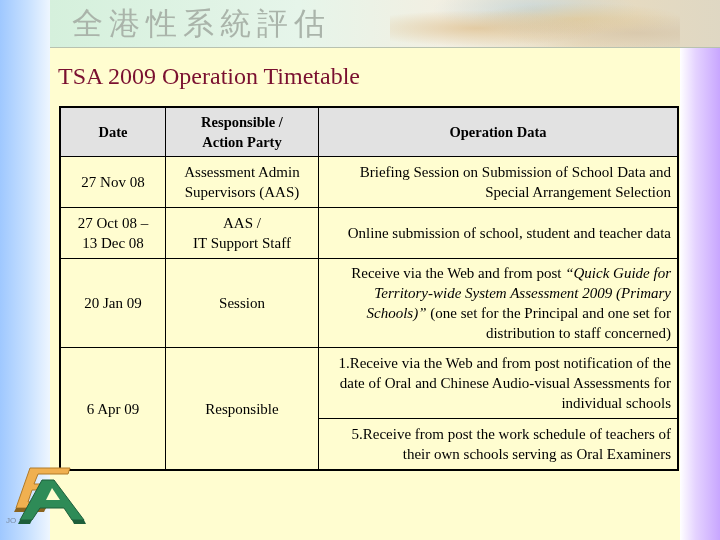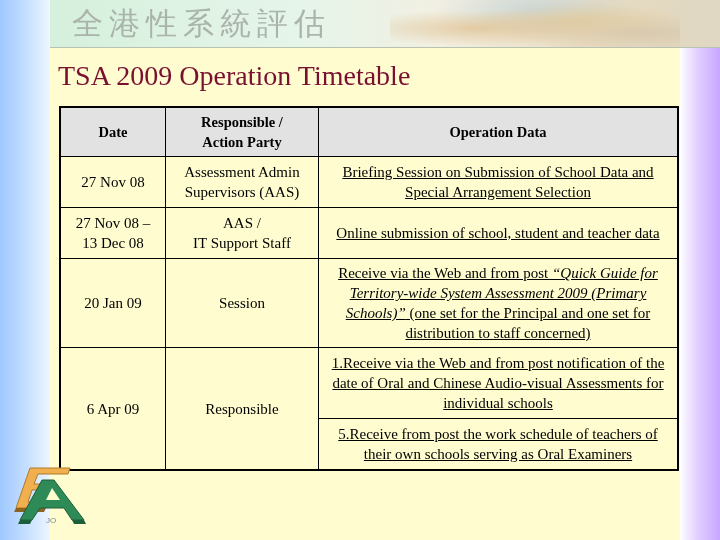--- a/index.html
+++ b/index.html
@@ -30,54 +30,53 @@
   .banner-map {
     position: absolute; left: 340px; top: 0; width: 290px; height: 47px;
     background:
       radial-gradient(ellipse at 30% 60%, rgba(222,190,140,0.7) 0%, rgba(222,190,140,0) 45%),
       radial-gradient(ellipse at 65% 40%, rgba(225,200,150,0.7) 0%, rgba(225,200,150,0) 40%),
       radial-gradient(ellipse at 85% 70%, rgba(210,190,160,0.6) 0%, rgba(210,190,160,0) 40%),
       radial-gradient(ellipse at 50% 20%, rgba(170,205,230,0.5) 0%, rgba(170,205,230,0) 50%);
   }
   .page-title {
     position: absolute; left: 58px; top: 55px;
-    font-size: 28px; color: #7a1030; margin: 0; font-weight: normal;
+    font-size: 24px; color: #7a1030; margin: 0; font-weight: normal;
     line-height: 42px;
   }
   table.timetable {
     position: absolute; left: 59px; top: 106px;
     width: 620px; border-collapse: collapse;
     border: 2px solid #000;
     font-size: 15px; color: #000000;
   }
   .timetable th, .timetable td {
     border: 1px solid #000; padding: 2px 6px; vertical-align: middle;
     line-height: 20px;
   }
   .timetable th {
     background: #e2e2e2; font-weight: bold; font-size: 14.5px; text-align: center;
     height: 44px;
   }
   .timetable td.c { text-align: center; }
-  .timetable td.l { text-align: center; text-decoration: underline; }
+  .timetable td.l { text-align: right; }
   .col-date { width: 92px; }
   .col-party { width: 140px; }
   tr.r1 td { height: 46px; }
   tr.r2 td { height: 46px; }
   tr.r3 td { height: 84px; }
   tr.r4a td { height: 66px; }
   tr.r4b td { height: 46px; }
   .ital { font-style: italic; }
   .logo {
     position: absolute; left: 2px; top: 466px; width: 90px; height: 62px;
   }
   .logo-jo {
     position: absolute; left: 6px; top: 516px; font-size: 8px; color: #7a8aa0;
     font-family: "Liberation Sans", sans-serif;
-    margin-left: 40px;
   }
 </style>
 </head>
 <body>
 
 <div class="left-band"></div>
 <div class="right-band"></div>
 
 <div class="banner">
   <span class="banner-title">全港性系統評估</span>
@@ -101,21 +100,21 @@
     <tr class="r1">
       <td class="c">27 Nov 08</td>
       <td class="c">
         <span>Assessment Admin</span><br>
         <span>Supervisors (AAS)</span>
       </td>
       <td class="l">Briefing Session on Submission of School Data and Special Arrangement Selection</td>
     </tr>
     <tr class="r2">
       <td class="c">
-        <span>27 Nov 08 –</span><br>
+        <span>27 Oct 08 –</span><br>
         <span>13 Dec 08</span>
       </td>
       <td class="c">
         <span>AAS /</span><br>
         <span>IT Support Staff</span>
       </td>
       <td class="l">Online submission of school, student and teacher data</td>
     </tr>
     <tr class="r3">
       <td class="c">20 Jan 09</td>

